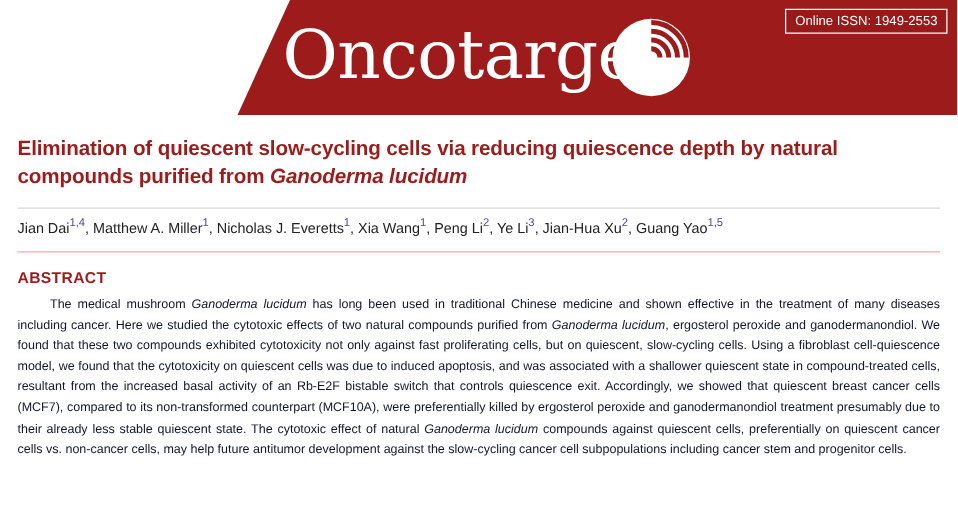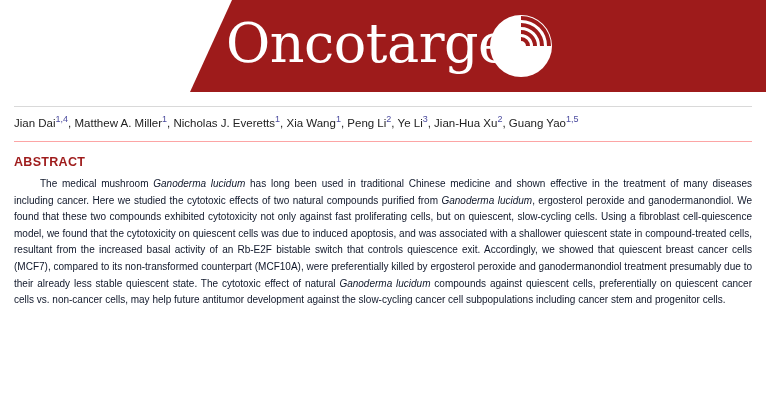--- a/index.html
+++ b/index.html
@@ -140,24 +140,28 @@
     <path d="M32 3 A29 29 0 1 1 31.9 3 Z" fill="#ffffff"></path>
     <g fill="none" stroke="#9e1b1b" stroke-width="4">
       <path d="M60 32 A28 28 0 0 0 32 4"></path>
       <path d="M53 32 A21 21 0 0 0 32 11"></path>
       <path d="M46 32 A14 14 0 0 0 32 18"></path>
       <path d="M39 32 A7 7 0 0 0 32 25"></path>
     </g>
     <path d="M32 4 A28 28 0 0 0 32 60 A28 28 0 0 0 60 32" fill="none" stroke="#ffffff" stroke-width="0"></path>
   </svg>
 
+  <div class="issn-box">Online ISSN: 1949-2553</div>
 </div>
 
 <div class="article">
 
+  <h1 class="paper-title">
+    <span>Elimination of quiescent slow-cycling cells via reducing quiescence depth by natural compounds purified from </span><span class="ital">Ganoderma lucidum</span>
+  </h1>
 
   <div class="authors-bar"><span>Jian Dai</span><sup>1,4</sup><span>, Matthew A. Miller</span><sup>1</sup><span>, Nicholas J. Everetts</span><sup>1</sup><span>, Xia Wang</span><sup>1</sup><span>, Peng Li</span><sup>2</sup><span>, Ye Li</span><sup>3</sup><span>, Jian-Hua Xu</span><sup>2</sup><span>, Guang Yao</span><sup>1,5</sup></div>
 
   <div class="abstract-heading">ABSTRACT</div>
 
   <div class="abstract-body">
     <span class="indent"></span><span id="abstract-text"><span>The medical mushroom </span><span class="ital">Ganoderma lucidum</span><span> has long been used in traditional Chinese medicine and shown effective in the treatment of many diseases including cancer. Here we studied the cytotoxic effects of two natural compounds purified from </span><span class="ital">Ganoderma lucidum</span><span>, ergosterol peroxide and ganodermanondiol. We found that these two compounds exhibited cytotoxicity not only against fast proliferating cells, but on quiescent, slow-cycling cells. Using a fibroblast cell-quiescence model, we found that the cytotoxicity on quiescent cells was due to induced apoptosis, and was associated with a shallower quiescent state in compound-treated cells, resultant from the increased basal activity of an Rb-E2F bistable switch that controls quiescence exit. Accordingly, we showed that quiescent breast cancer cells (MCF7), compared to its non-transformed counterpart (MCF10A), were preferentially killed by ergosterol peroxide and ganodermanondiol treatment presumably due to their already less stable quiescent state. The cytotoxic effect of natural </span><span class="ital">Ganoderma</span><span> </span><span class="ital">lucidum</span><span> compounds against quiescent cells, preferentially on quiescent cancer cells vs. non-cancer cells, may help future antitumor development against the slow-cycling cancer cell subpopulations including cancer stem and progenitor cells.</span></span>
   </div>
 
 </div>

